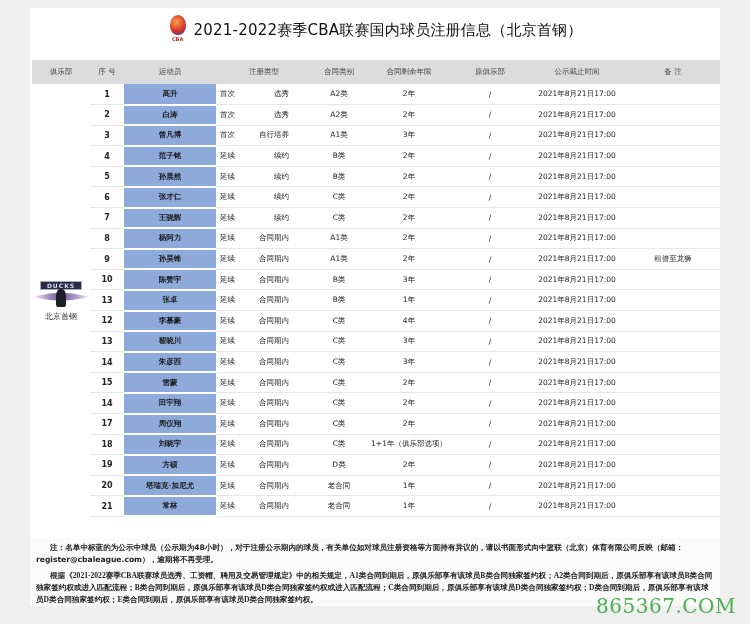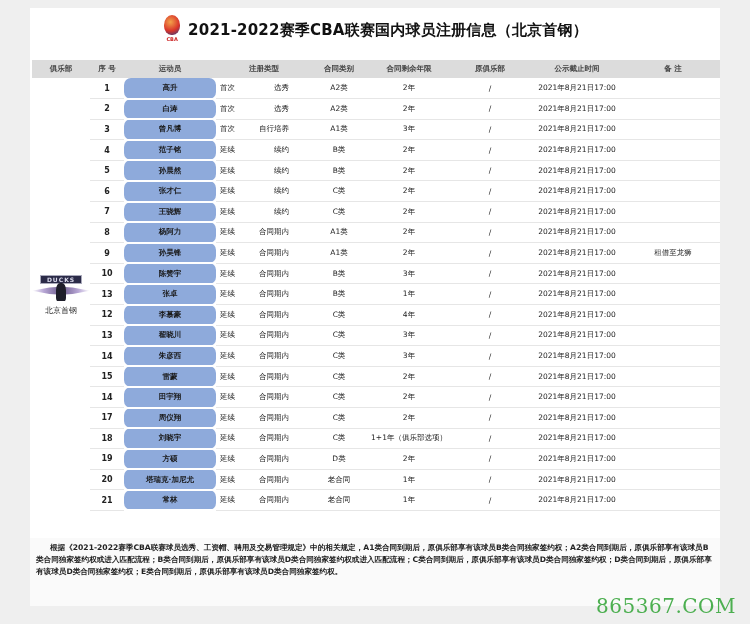--- a/index.html
+++ b/index.html
@@ -27,44 +27,43 @@
   .cba-logo .ball {
     position: absolute; left: 2px; top: 0; width: 16px; height: 20px;
     border-radius: 50% 50% 45% 45%;
     background: radial-gradient(circle at 40% 35%, #f2a24a 0%, #d9342a 55%, #1f3d8c 100%);
   }
   .cba-logo .txt {
     position: absolute; left: 0; top: 21px; width: 20px;
     font-size: 5px; color: #c22; text-align: center; font-weight: bold;
   }
   .title-text {
-    font-size: 15px; font-weight: bold; color: #111; letter-spacing: 0.2px;
+    font-size: 15px; font-weight: normal; color: #111; letter-spacing: 0.2px;
   }
   .update-time {
     position: absolute; right: 2px; top: 56px;
     font-size: 7.5px; color: #333;
   }
   table.reg {
     position: absolute; left: 2px; top: 52px;
     width: 688px; border-collapse: collapse; table-layout: fixed;
   }
   table.reg th {
-    background: #dcdcdc; height: 18px;
-    font-size: 7.5px; font-weight: bold; color: #444;
+    background: #dcdcdc; height: 24px;
+    font-size: 7.5px; font-weight: normal; color: #444;
   }
   table.reg td {
     height: 20.6px; font-size: 7.5px; text-align: center;
     border-bottom: 1px solid #e6e6e6; color: #222;
   }
   table.reg td.club { border-bottom: none; vertical-align: middle; }
   table.reg td.num { font-weight: bold; font-size: 8px; }
   table.reg td.player {
     background: #8eaadb; font-weight: bold; color: #1a1a1a;
     border-bottom: 2px solid #ffffff;
-    border-radius: 7px;
   }
   .regtype { display: flex; justify-content: flex-start; padding-left: 4px; gap: 10px; }
   .regtype span:last-child { min-width: 44px; text-align: right; }
   .club-logo { display: flex; flex-direction: column; align-items: center; }
   .ducks {
     width: 58px; height: 30px; position: relative;
   }
   .ducks .band {
     position: absolute; left: 8px; top: 2px; width: 42px; height: 9px;
     background: #2b2b48; border: 1px solid #aab;
@@ -457,17 +456,18 @@
           <td>老合同</td>
           <td>1年</td>
           <td>/</td>
           <td>2021年8月21日17:00</td>
           <td></td>
         </tr>
       </tbody>
   </table>
 
   <div class="notes">
+    <p>注：名单中标蓝的为公示中球员（公示期为48小时），对于注册公示期内的球员，有关单位如对球员注册资格等方面持有异议的，请以书面形式向中篮联（北京）体育有限公司反映（邮箱：register@cbaleague.com），逾期将不再受理。</p>
     <p>根据《2021-2022赛季CBA联赛球员选秀、工资帽、聘用及交易管理规定》中的相关规定，A1类合同到期后，原俱乐部享有该球员B类合同独家签约权；A2类合同到期后，原俱乐部享有该球员B类合同独家签约权或进入匹配流程；B类合同到期后，原俱乐部享有该球员D类合同独家签约权或进入匹配流程；C类合同到期后，原俱乐部享有该球员D类合同独家签约权；D类合同到期后，原俱乐部享有该球员D类合同独家签约权；E类合同到期后，原俱乐部享有该球员D类合同独家签约权。</p>
   </div>
 </div>
 
 <div class="watermark">865367.COM</div>
 
 </body></html>

